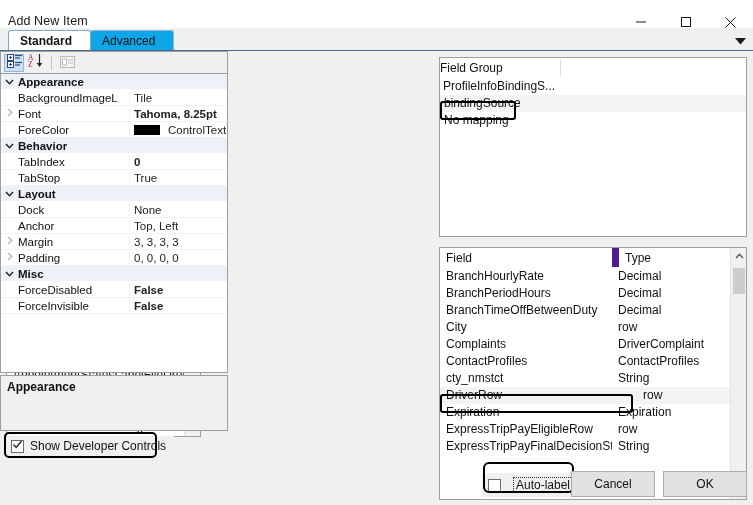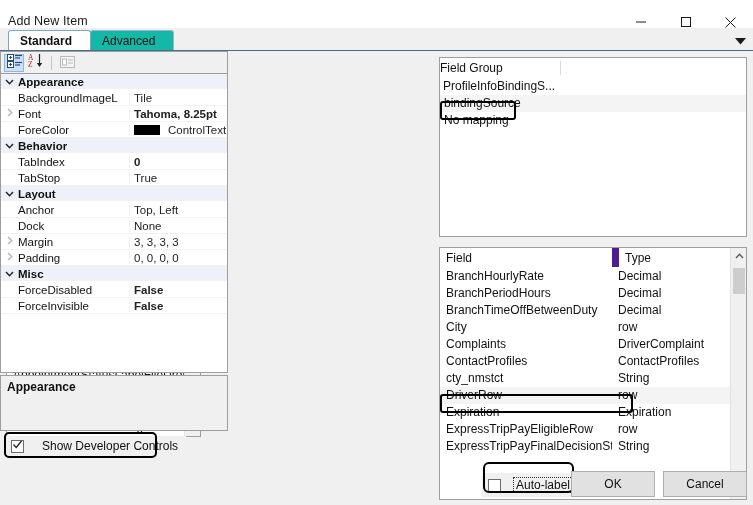--- a/index.html
+++ b/index.html
@@ -52,21 +52,21 @@
     margin-right: -1px;
     box-sizing: border-box;
   }
   .tab.active {
     font-weight: bold;
     background: #ffffff;
     z-index: 3;
     border-color: #7ea6cc;
   }
   .tab.inactive {
-    background: #14b8a6;
+    background: #0ea5e9;
     z-index: 1;
   }
   .tabdrop {
     position: absolute; right: 6px; top: 5px;
     width: 14px; height: 14px;
     display: flex; align-items: center; justify-content: center;
   }
 
   
   .client {
@@ -127,21 +127,21 @@
   .vs-arrow.up { top: 0; }
   .vs-arrow.down { bottom: 0; }
   .vs-thumb {
     position: absolute; left: 2px; width: 12px;
     background: #cdcdcd;
   }
 
   
   #devchk {
     position: absolute; left: 6px; top: 385px;
-    display: flex; align-items: center; gap: 18px;
+    display: flex; align-items: center; gap: 6px;
     padding: 3px 8px 3px 5px;
     font-size: 12px; color: #111;
     background: #f0f0f0;
   }
   .cbx {
     width: 13px; height: 13px; background: #fff;
     border: 1px solid #6d6d6d; box-sizing: border-box;
     display: flex; align-items: center; justify-content: center;
     flex: none;
   }
@@ -205,21 +205,21 @@
   
   #fieldList { left: 439px; top: 196px; width: 308px; height: 253px; }
   .fl-header {
     height: 20px; line-height: 20px; font-size: 12px; color: #111;
     box-sizing: border-box; position: relative; display: flex;
     border-bottom: 1px solid #ffffff;
   }
   .fl-h1 { width: 172px; padding-left: 6px; box-sizing: border-box; }
   .fl-h2 { flex: 1; padding-left: 6px; box-sizing: border-box; border-left: 7px solid #4c1d95; }
   .fl-row { height: 17px; line-height: 17px; font-size: 12px; color: #111; display: flex; box-sizing: border-box; white-space: nowrap; }
-  .fl-row.sel { background: #f4f4f4; }
+  .fl-row.sel { background: #f4f4f4; gap: 25px; }
   .fl-c1 { width: 172px; padding-left: 6px; box-sizing: border-box; overflow: hidden; }
   .fl-c2 { flex: 1; padding-left: 6px; box-sizing: border-box; overflow: hidden; }
 
   
   .btnrow { position: absolute; right: 6px; bottom: 8px; display: flex; align-items: center; gap: 8px; }
   .btn {
     width: 84px; height: 26px;
     background: #e1e1e1; border: 1px solid #adadad;
     display: flex; align-items: center; justify-content: center;
     font-size: 12px; color: #111; box-sizing: border-box;
@@ -419,27 +419,27 @@
             <span class="pg-val">True</span>
           </div>
           <div class="pg-row pg-cat">
             <span class="exp"><svg width="9" height="6" viewBox="0 0 9 6">
                 <polyline points="1,1 4.5,4.8 8,1" fill="none" stroke="#222" stroke-width="1.4"></polyline>
               </svg></span>
             <span>Layout</span>
           </div>
           <div class="pg-row pg-prop">
             <span class="exp"></span>
+            <span class="pg-name">Dock</span>
+            <span class="pg-val">None</span>
+          </div>
+          <div class="pg-row pg-prop">
+            <span class="exp"></span>
             <span class="pg-name">Anchor</span>
             <span class="pg-val">Top, Left</span>
-          </div>
-          <div class="pg-row pg-prop">
-            <span class="exp"></span>
-            <span class="pg-name">Dock</span>
-            <span class="pg-val">None</span>
           </div>
           <div class="pg-row pg-prop">
             <span class="exp"><svg width="6" height="9" viewBox="0 0 6 9">
                 <polyline points="1,1 4.8,4.5 1,8" fill="none" stroke="#b5b5b5" stroke-width="1.4"></polyline>
               </svg></span>
             <span class="pg-name">Margin</span>
             <span class="pg-val">3, 3, 3, 3</span>
           </div>
           <div class="pg-row pg-prop">
             <span class="exp"><svg width="6" height="9" viewBox="0 0 6 9">
@@ -551,21 +551,21 @@
     <div class="annot" style="left:440px; top:343px; width:193px; height:19px;"></div>
 
     <div id="autolabelWrap">
       <span class="cbx"></span>
       <span class="dotted">Auto-label</span>
     </div>
     <div class="annot" style="left:483px; top:411px; width:91px; height:31px; border-radius:6px;"></div>
 
     <div class="btnrow">
       <div class="btn">
+        <span>Cancel</span>
+      </div>
+      <div class="btn">
         <span>OK</span>
-      </div>
-      <div class="btn">
-        <span>Cancel</span>
       </div>
     </div>
 
   </div>
 </div>
 
 </body></html>

